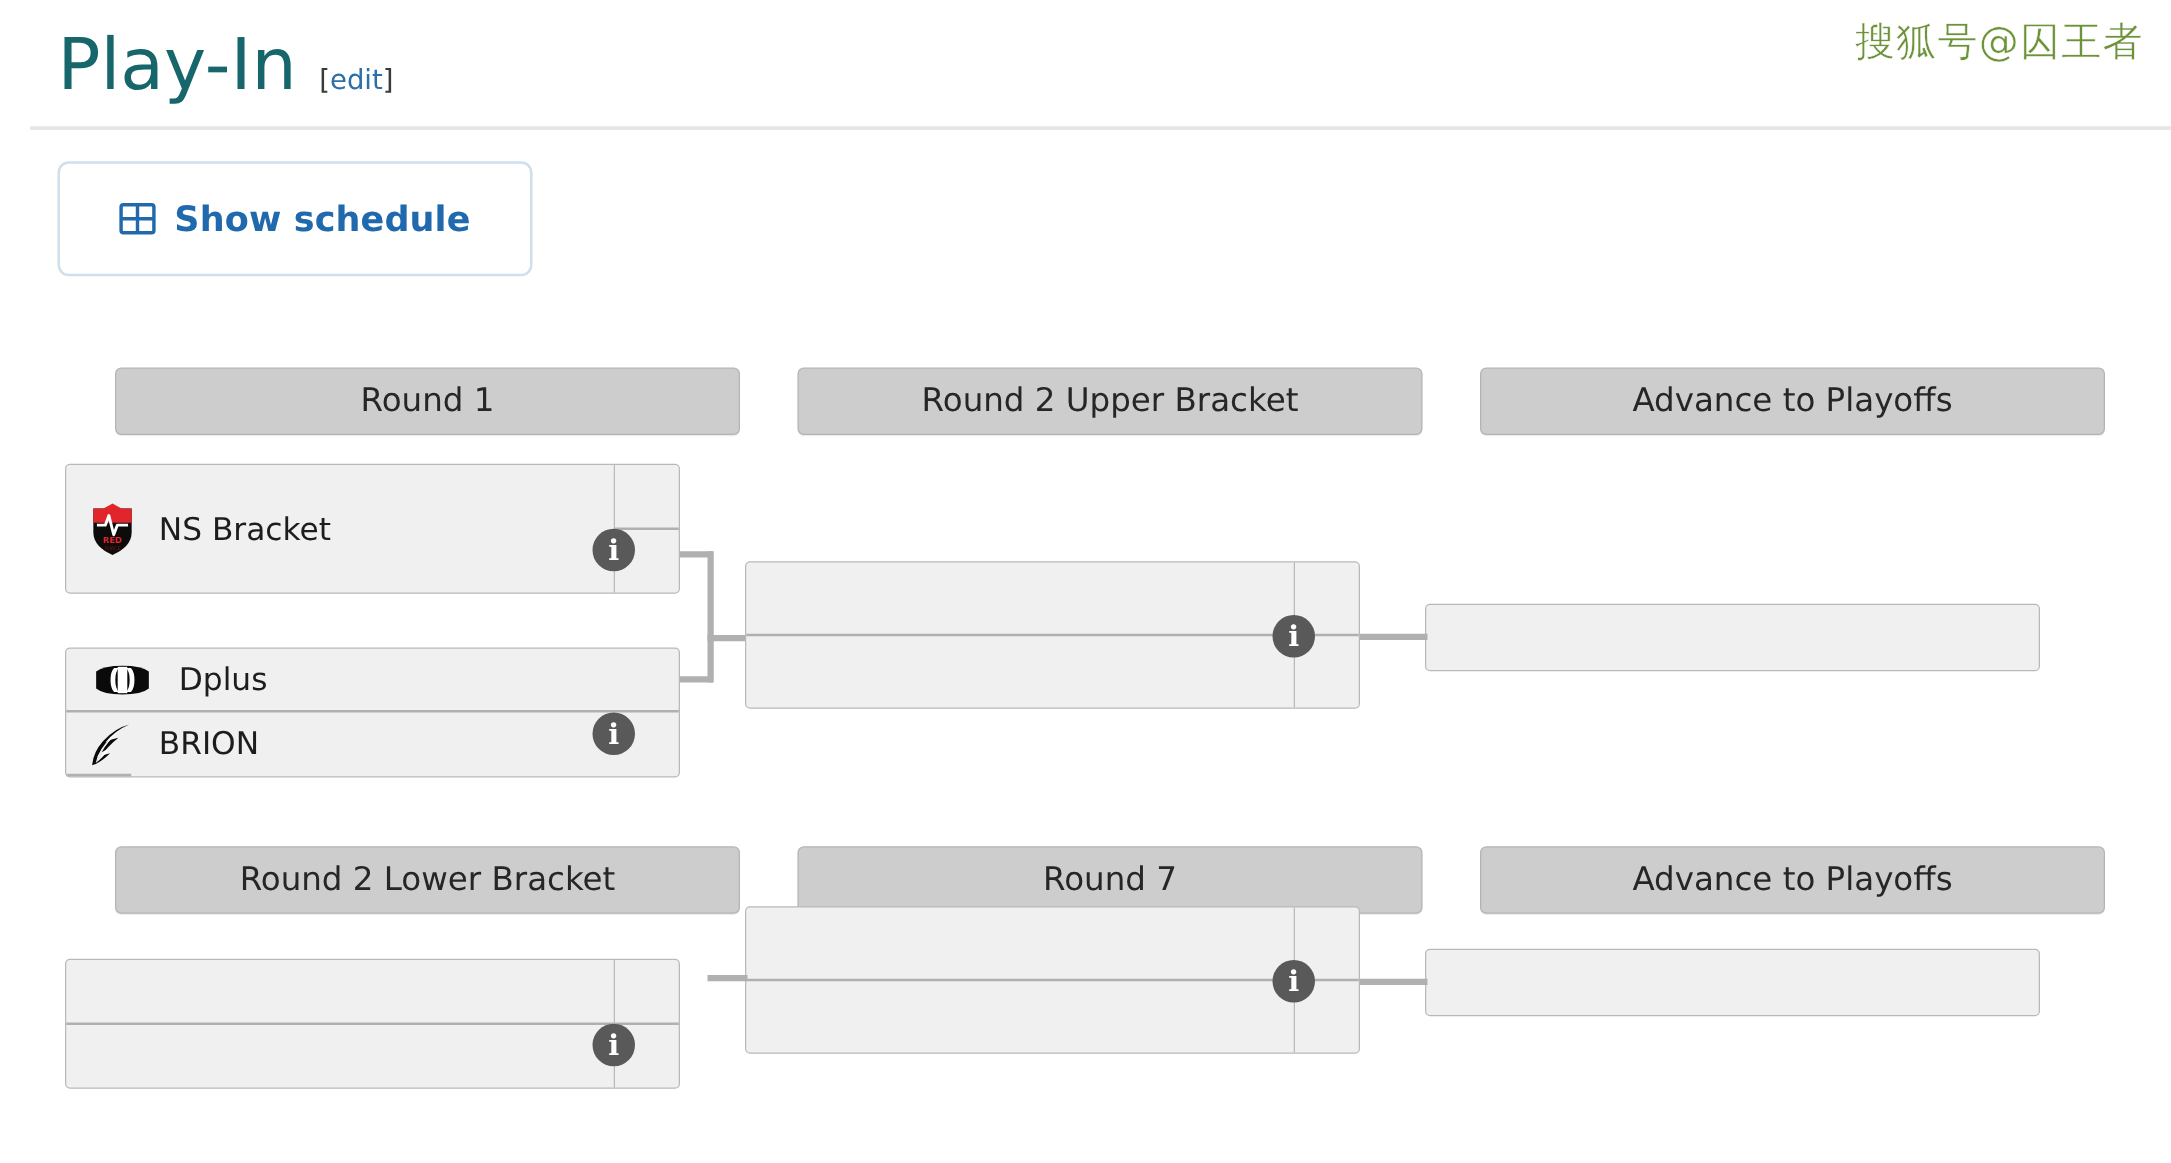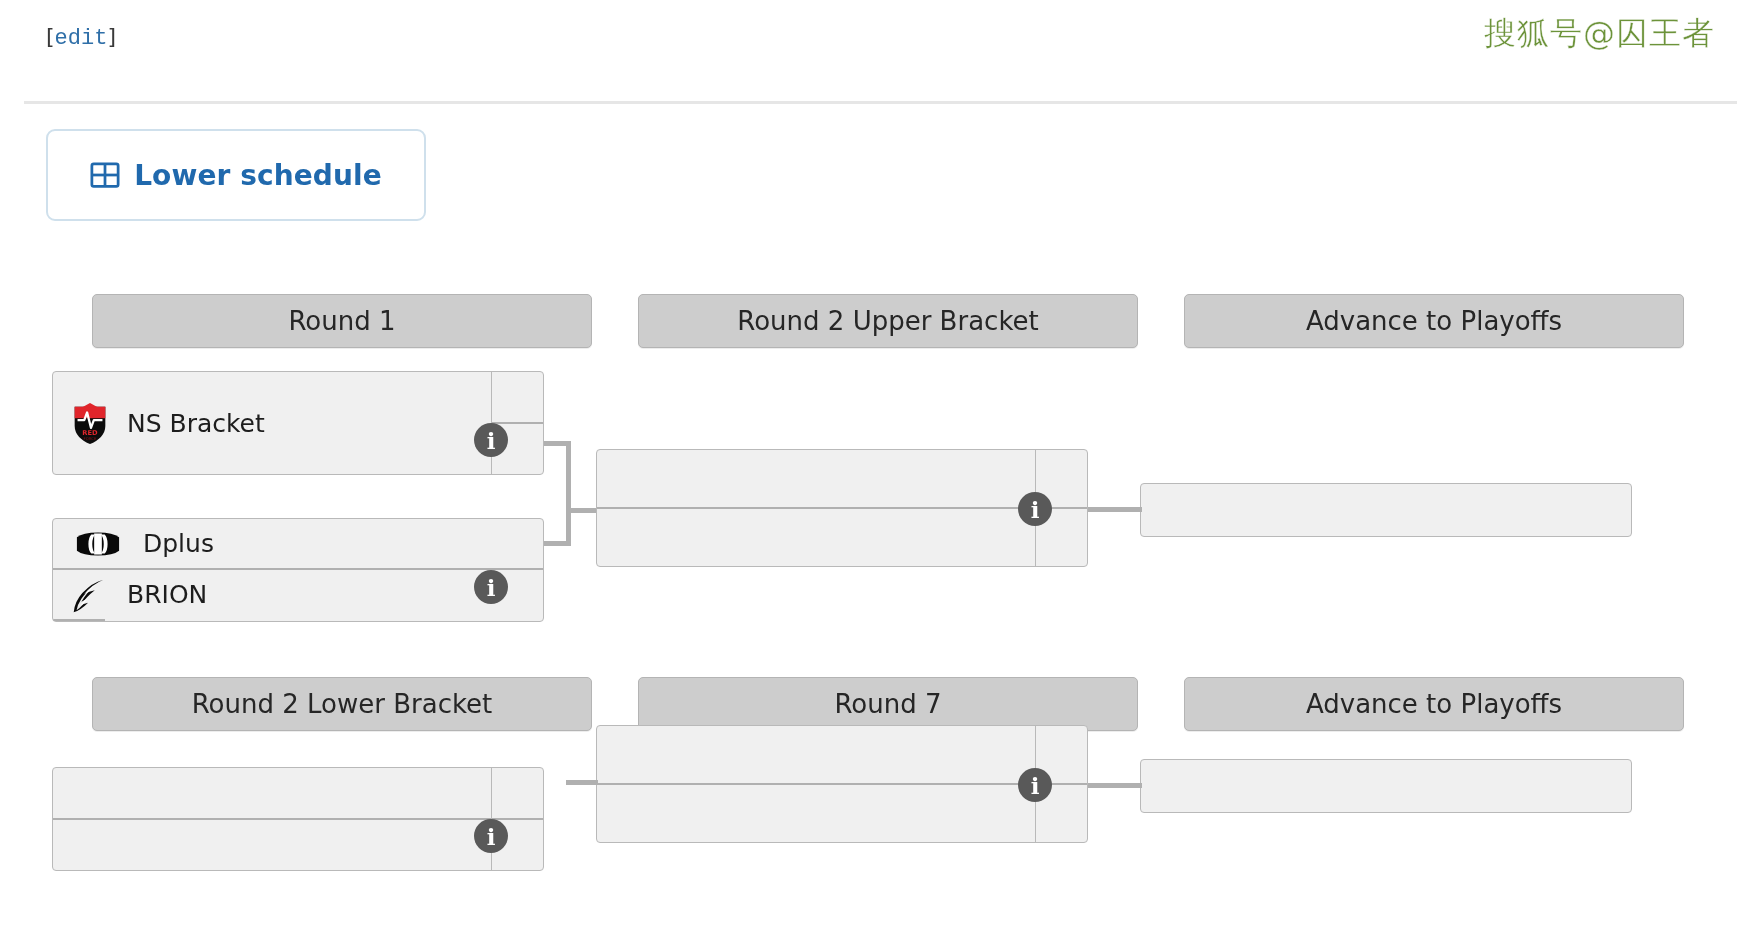--- a/index.html
+++ b/index.html
@@ -49,21 +49,20 @@
     line-height: 1;
     font-family: "DejaVu Sans", "Liberation Sans", sans-serif;
   }
   .edit-link {
     font-size: 22px;
     color: #3a3a3a;
     white-space: nowrap;
   }
   .edit-link .edit-inner {
     color: #2f6fa8;
-    font-family: Liberation Mono, monospace;
   }
   .title-rule {
     position: absolute;
     left: 24px;
     right: 0;
     top: 101px;
     height: 3px;
     background: #e6e6e6;
   }
 
@@ -205,31 +204,32 @@
   }
 </style>
 </head>
 <body>
 
 <div id="page">
 
   <div class="watermark">搜狐号@囚王者</div>
 
   <div class="title-wrap">
+    <div class="page-title">Play-In</div>
     <div class="edit-link"><span>[</span><span class="edit-inner">edit</span><span>]</span></div>
   </div>
   <div class="title-rule"></div>
 
   <div class="schedule-btn">
     <svg class="grid-icon" viewBox="0 0 24 24">
       <rect x="1.5" y="3" width="21" height="18" rx="1.5" fill="none" stroke="#2069ad" stroke-width="2.2"></rect>
       <line x1="12" y1="3" x2="12" y2="21" stroke="#2069ad" stroke-width="2.2"></line>
       <line x1="1.5" y1="12" x2="22.5" y2="12" stroke="#2069ad" stroke-width="2.2"></line>
     </svg>
-    <span class="btn-label">Lower schedule</span>
+    <span class="btn-label">Show schedule</span>
   </div>
 
   <div class="bracket">
 
     <div class="round-header" style="left:48px;  top:294px; width:500px;">
       <span>Round 1</span>
     </div>
     <div class="round-header" style="left:594px; top:294px; width:500px;">
       <span>Round 2 Upper Bracket</span>
     </div>

